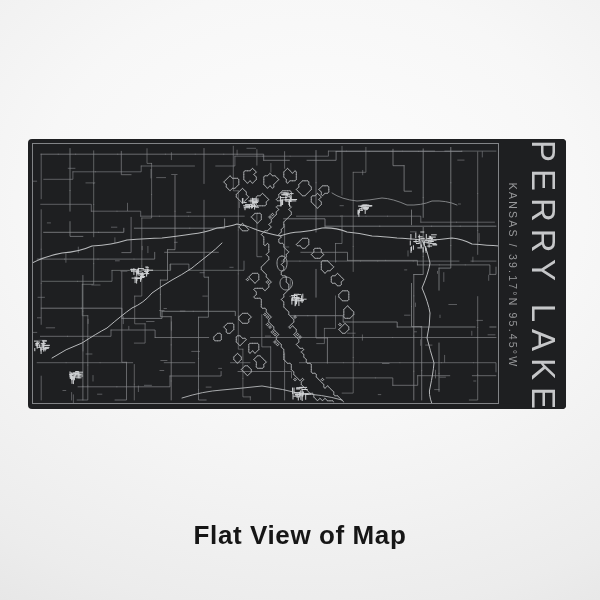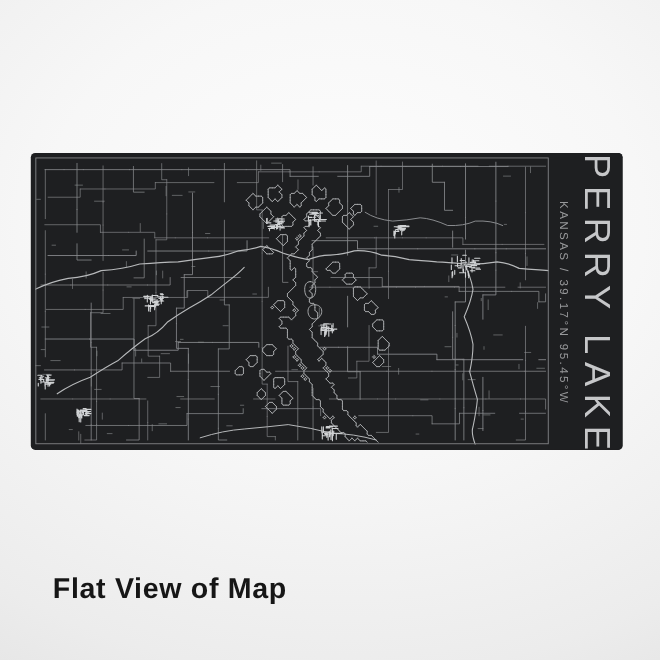--- a/index.html
+++ b/index.html
@@ -6,22 +6,22 @@
   body{width:600px;height:600px;overflow:hidden;font-family:"Liberation Sans",sans-serif;}
   .stage{position:relative;width:600px;height:600px;
     background:radial-gradient(ellipse 120% 95% at 52% 34%, #fdfdfd 0%, #f7f7f7 38%, #ececec 72%, #dedede 100%);}
   .panel{position:absolute;left:28px;top:139px;width:538px;height:270px;border-radius:4px;overflow:hidden;}
   .map-svg{position:absolute;left:4px;top:4px;}
   .side-label{position:absolute;left:471px;top:0;width:67px;height:270px;}
   .side-label .rot{position:absolute;width:270px;height:67px;left:-101.5px;top:101.5px;
     transform:rotate(90deg);display:flex;flex-direction:column;align-items:center;justify-content:center;}
   .map-title{font-size:33px;font-weight:300;letter-spacing:7px;text-indent:7px;line-height:1;white-space:nowrap;}
   .map-subtitle{font-size:10.5px;font-weight:400;letter-spacing:2.2px;text-indent:2.2px;margin-top:8px;white-space:nowrap;}
-  .caption{position:absolute;left:0;right:0;top:520px;text-align:left;
-    font-size:26px;font-weight:bold;letter-spacing:0.6px;padding-left:48px;}
+  .caption{position:absolute;left:0;right:0;top:520px;text-align:center;
+    font-size:26px;font-weight:bold;letter-spacing:0.6px;}
 </style>
 </head>
 <body>
 
 <div class="stage">
   <div class="panel" style="background: rgb(30, 31, 33);">
     <svg id="map" class="map-svg" width="467" height="261" viewBox="0 0 467 261">
         <path d="M9.2 11.1L9.2 55.8M9.2 66.7L9.2 106.2M9.2 106.2L9.2 140.3M9.2 140.3L9.2 181.4M9.2 233.1L9.2 257" stroke="#8a8c8f" stroke-width="0.8" fill="none" stroke-linecap="round" opacity="0.7406121206379552"></path>
         <path d="M38 5.5L38 47.6M38 47.6L38 68.2M38 78.6L38 93.4L50.9 93.4M50.9 132.5L50.9 168.2M50.9 168.2L50.9 196.5M50.9 196.5L50.9 243.2M50.9 243.2L50.9 257" stroke="#8a8c8f" stroke-width="0.8" fill="none" stroke-linecap="round" opacity="0.879115490987485"></path>
         <path d="M61.7 7.8L61.7 40.7M61.7 40.7L61.7 61.6M61.7 61.6L61.7 93.8M61.7 104.5L61.7 120.7M61.7 120.7L61.7 141.3L50.3 141.3M50.3 141.3L50.3 172.7L55.8 172.7M55.8 172.7L55.8 222.1M55.8 222.1L55.8 242.9M55.8 242.9L55.8 257L45.1 257" stroke="#8a8c8f" stroke-width="0.8" fill="none" stroke-linecap="round" opacity="0.7601131677814355"></path>

